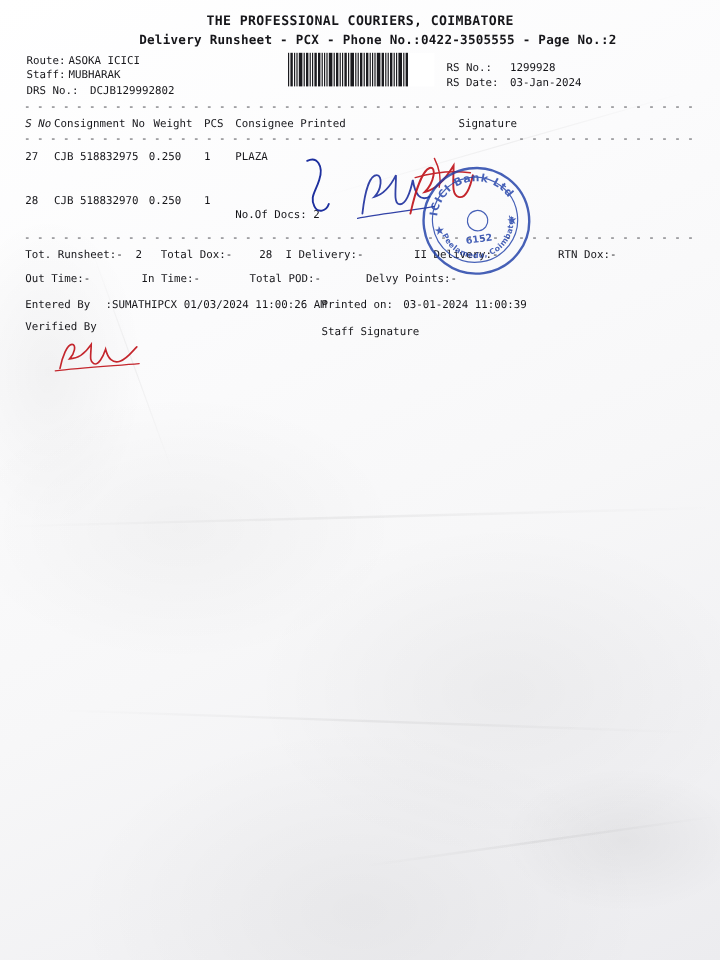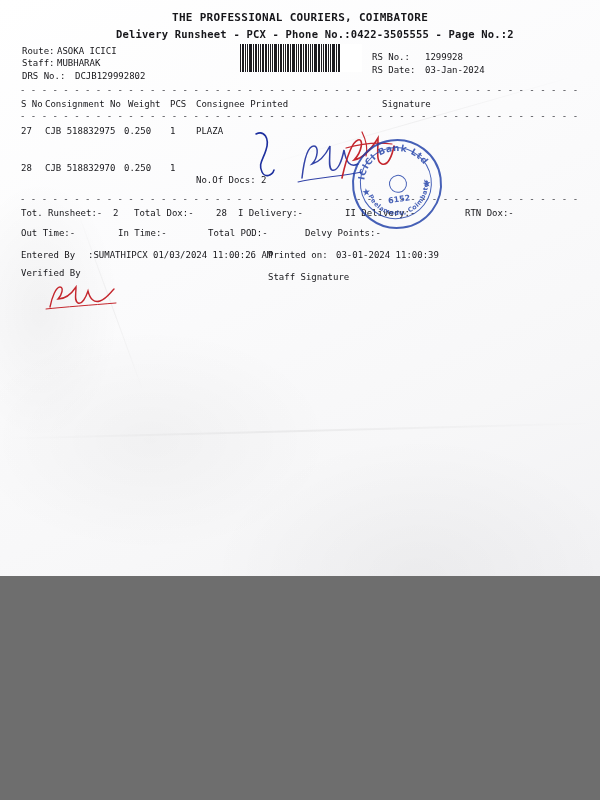--- a/index.html
+++ b/index.html
@@ -6,21 +6,21 @@
     margin: 0;
     padding: 0;
     background: #6e6e6e;
   }
   body {
     font-family: "DejaVu Sans Mono", monospace;
   }
   #page {
     position: relative;
     width: 600px;
-    height: 576px;
+    height: 800px;
     overflow: hidden;
     background: #0ea5e9;
   }
   
   #paper {
     position: absolute;
     left: 0; top: 0;
     width: 600px;
     height: 800px;
     background:
@@ -214,21 +214,21 @@
         <i style="width:2px"></i>
     </div>
 
     <div class="t" style="left:372px; top:52px;">RS No.:</div>
     <div class="t" style="left:425px; top:52px;">1299928</div>
     <div class="t" style="left:372px; top:65px;">RS Date:</div>
     <div class="t" style="left:425px; top:65px;">03-Jan-2024</div>
 
     <div class="dash" style="left:20px; top:86px; width:560px;">- - - - - - - - - - - - - - - - - - - - - - - - - - - - - - - - - - - - - - - - - - - - - - - - - - - - - - - - - - - - - - - - - - - - - - - - - -</div>
 
-    <div class="t" style="left:21px; top:99px;">S No</div>
+    <div class="t" style="left:21px; top:99px;font-style:italic;">S No</div>
     <div class="t" style="left:45px; top:99px;">Consignment No</div>
     <div class="t" style="left:128px; top:99px;">Weight</div>
     <div class="t" style="left:170px; top:99px;">PCS</div>
     <div class="t" style="left:196px; top:99px;">Consignee Printed</div>
     <div class="t" style="left:382px; top:99px;">Signature</div>
 
     <div class="dash" style="left:20px; top:112px; width:560px;">- - - - - - - - - - - - - - - - - - - - - - - - - - - - - - - - - - - - - - - - - - - - - - - - - - - - - - - - - - - - - - - - - - - - - - - - - -</div>
 
     <div class="t" style="left:21px; top:126px;">27</div>
     <div class="t" style="left:45px; top:126px;">CJB 518832975</div>

